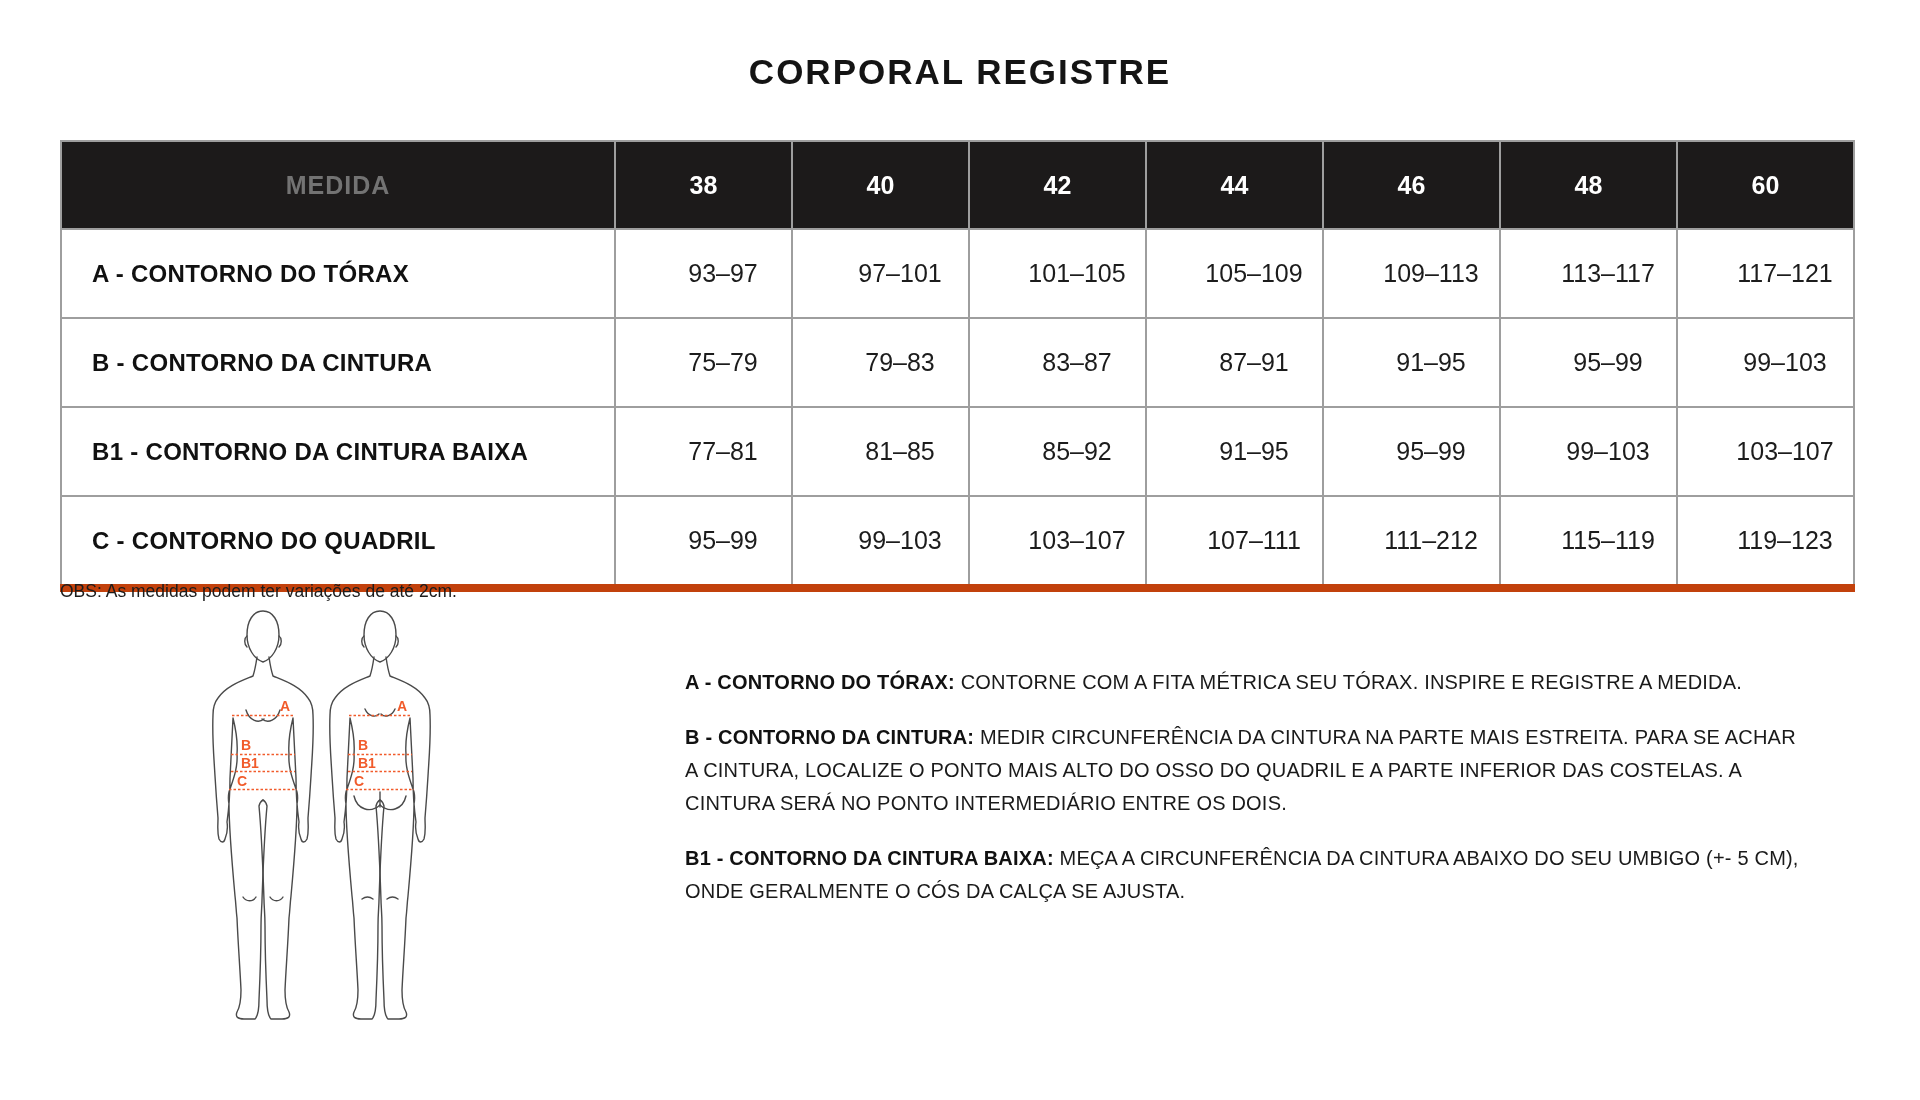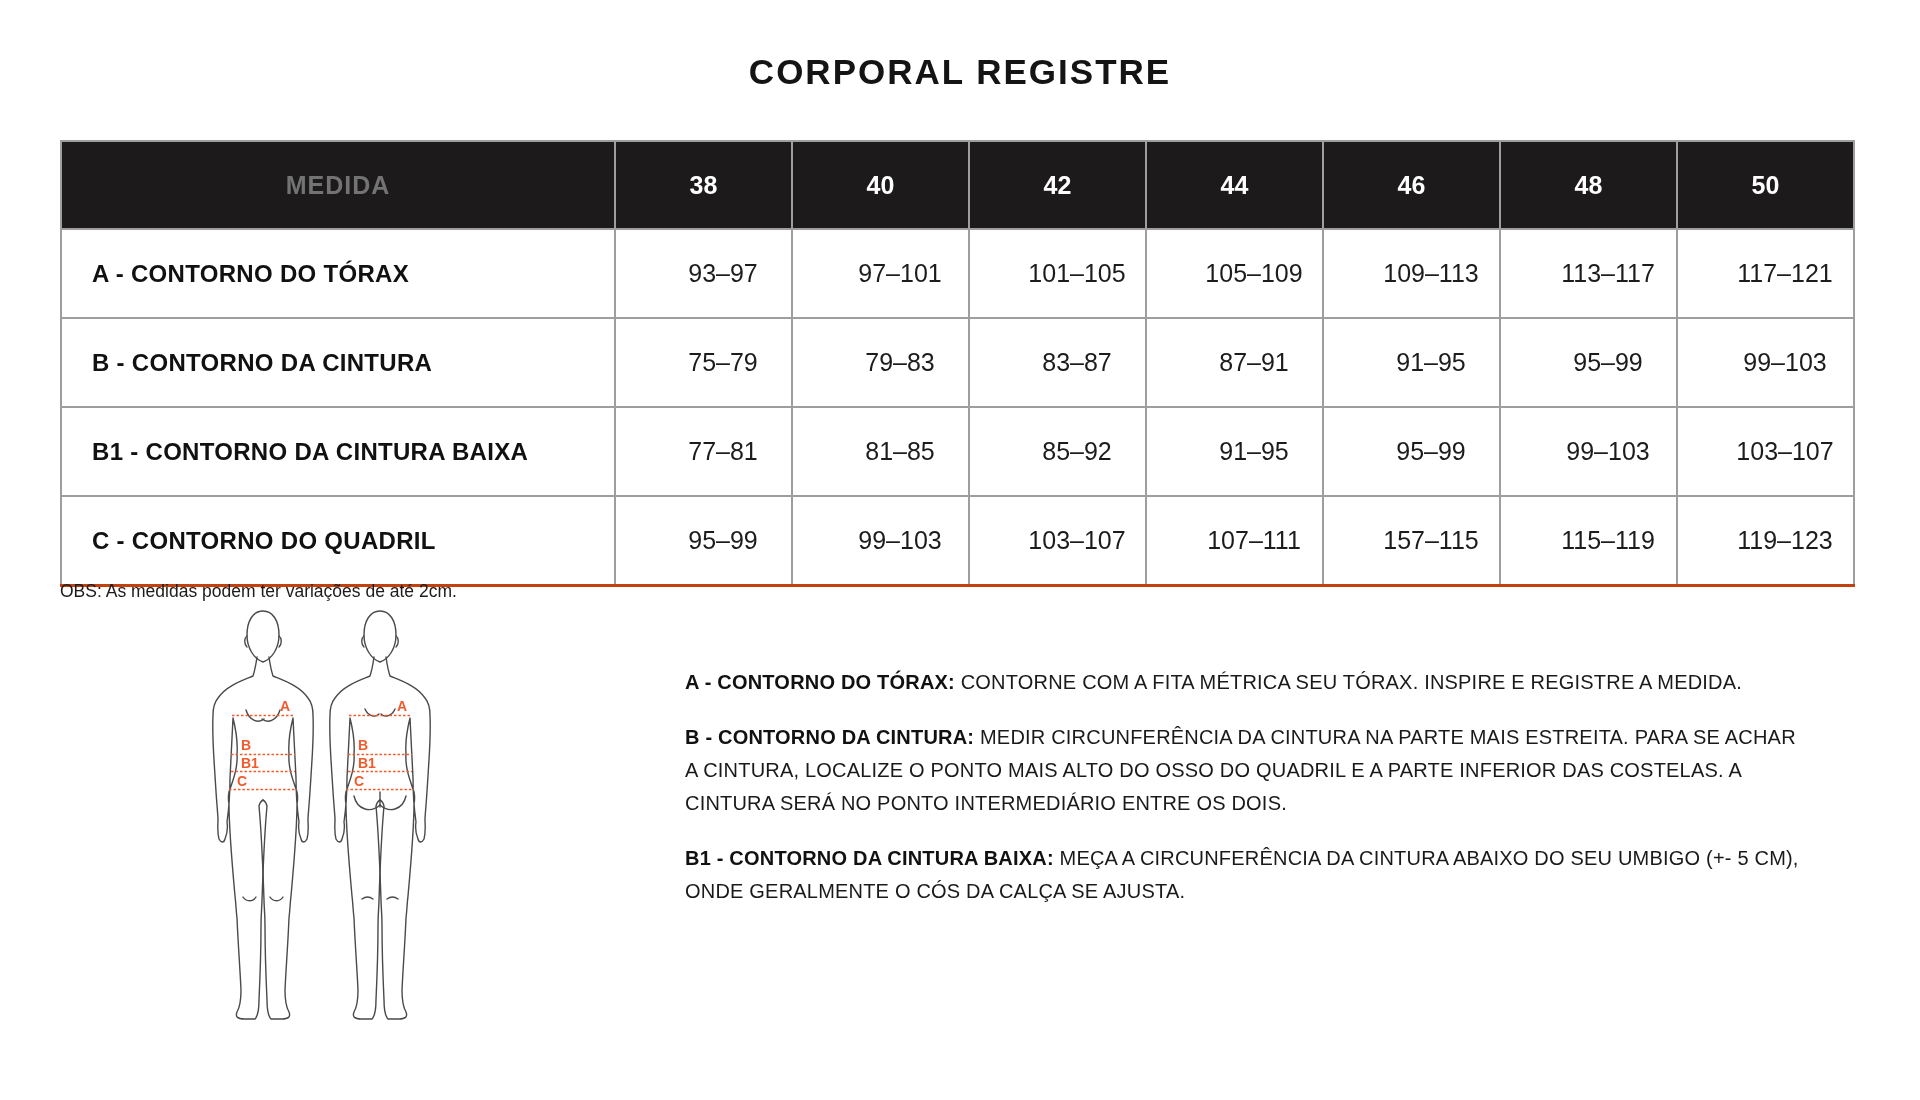--- a/index.html
+++ b/index.html
@@ -12,21 +12,21 @@
   table.size-table{position:absolute;left:60px;top:140px;width:1793px;
                    border-collapse:collapse;table-layout:fixed;}
   .size-table th,.size-table td{border:2px solid #9e9e9e;}
   .size-table thead th{background:#1c1a1a;color:#ffffff;height:84px;
                        font-size:25px;font-weight:bold;text-align:center;}
   .size-table thead th.measure{color:#737373;letter-spacing:1px;}
   .size-table tbody td{height:85px;background:#ffffff;font-size:25px;color:#1c1c1c;
                        text-align:center;font-weight:normal;padding-left:40px;}
   .size-table tbody td.rlabel{text-align:left;padding-left:30px;font-weight:bold;
                               font-size:24px;letter-spacing:.3px;color:#111111;}
-  .size-table tbody tr:last-child td{border-bottom:3px solid #c2410c;}
+  .size-table tbody tr:last-child td{border-bottom:8px solid #c2410c;}
 
   .note{position:absolute;left:60px;top:581px;width:1786px;text-align:left;
         font-size:17.5px;color:#1c1c1c;}
 
   .instructions{position:absolute;left:685px;top:666px;width:1120px;
                 font-size:20px;line-height:33px;letter-spacing:.2px;color:#1a1a1a;}
   .instructions p{margin:0 0 22px 0;}
   .instructions strong{font-weight:bold;color:#111111;}
 
   .figures{position:absolute;left:193px;top:608px;}
@@ -56,21 +56,21 @@
     </colgroup>
     <thead>
       <tr>
         <th class="measure">MEDIDA</th>
         <th>38</th>
         <th>40</th>
         <th>42</th>
         <th>44</th>
         <th>46</th>
         <th>48</th>
-        <th>50</th>
+        <th>60</th>
       </tr>
     </thead>
     <tbody>
       <tr>
         <td class="rlabel">A - CONTORNO DO TÓRAX</td>
         <td>93–97</td>
         <td>97–101</td>
         <td>101–105</td>
         <td>105–109</td>
         <td>109–113</td>
@@ -96,21 +96,21 @@
         <td>95–99</td>
         <td>99–103</td>
         <td>103–107</td>
       </tr>
       <tr>
         <td class="rlabel">C - CONTORNO DO QUADRIL</td>
         <td>95–99</td>
         <td>99–103</td>
         <td>103–107</td>
         <td>107–111</td>
-        <td>157–115</td>
+        <td>111–212</td>
         <td>115–119</td>
         <td>119–123</td>
       </tr>
     </tbody>
   </table>
 
   <div class="note">OBS: As medidas podem ter variações de até 2cm.</div>
 
   <svg class="figures" width="280" height="425" viewBox="0 0 280 425">
     <defs>

